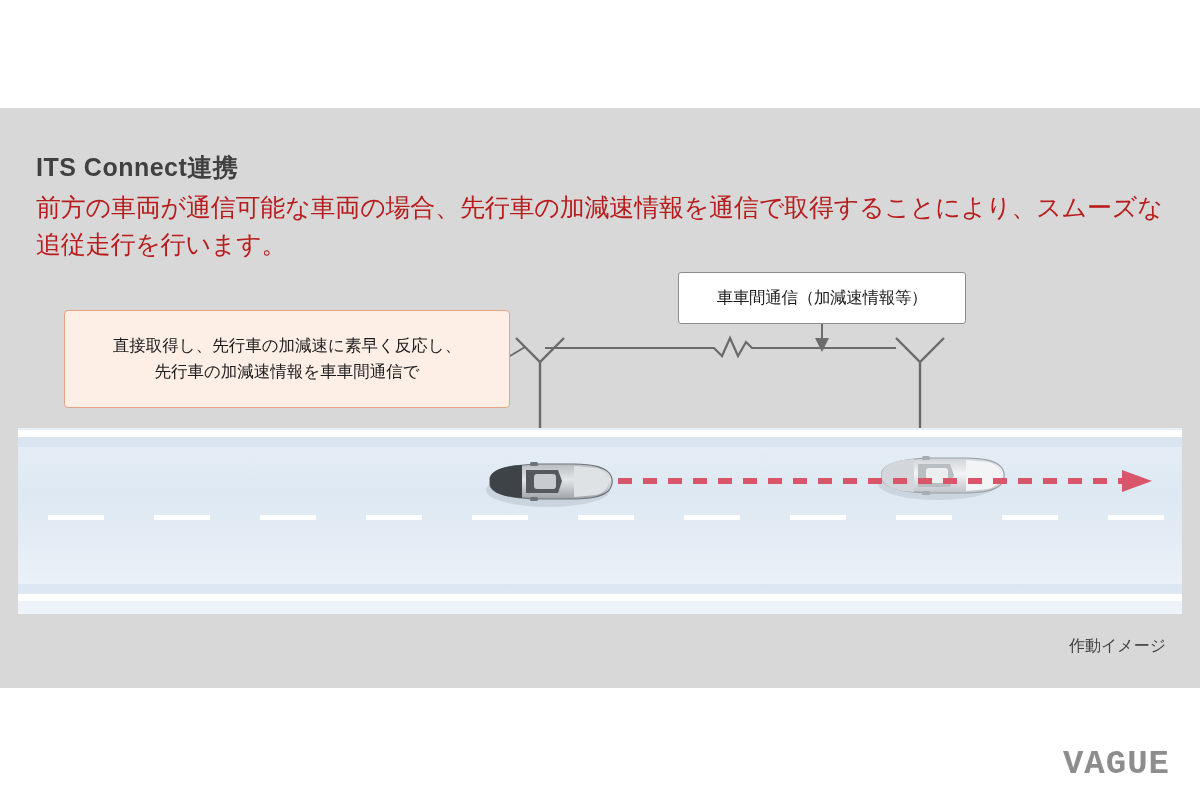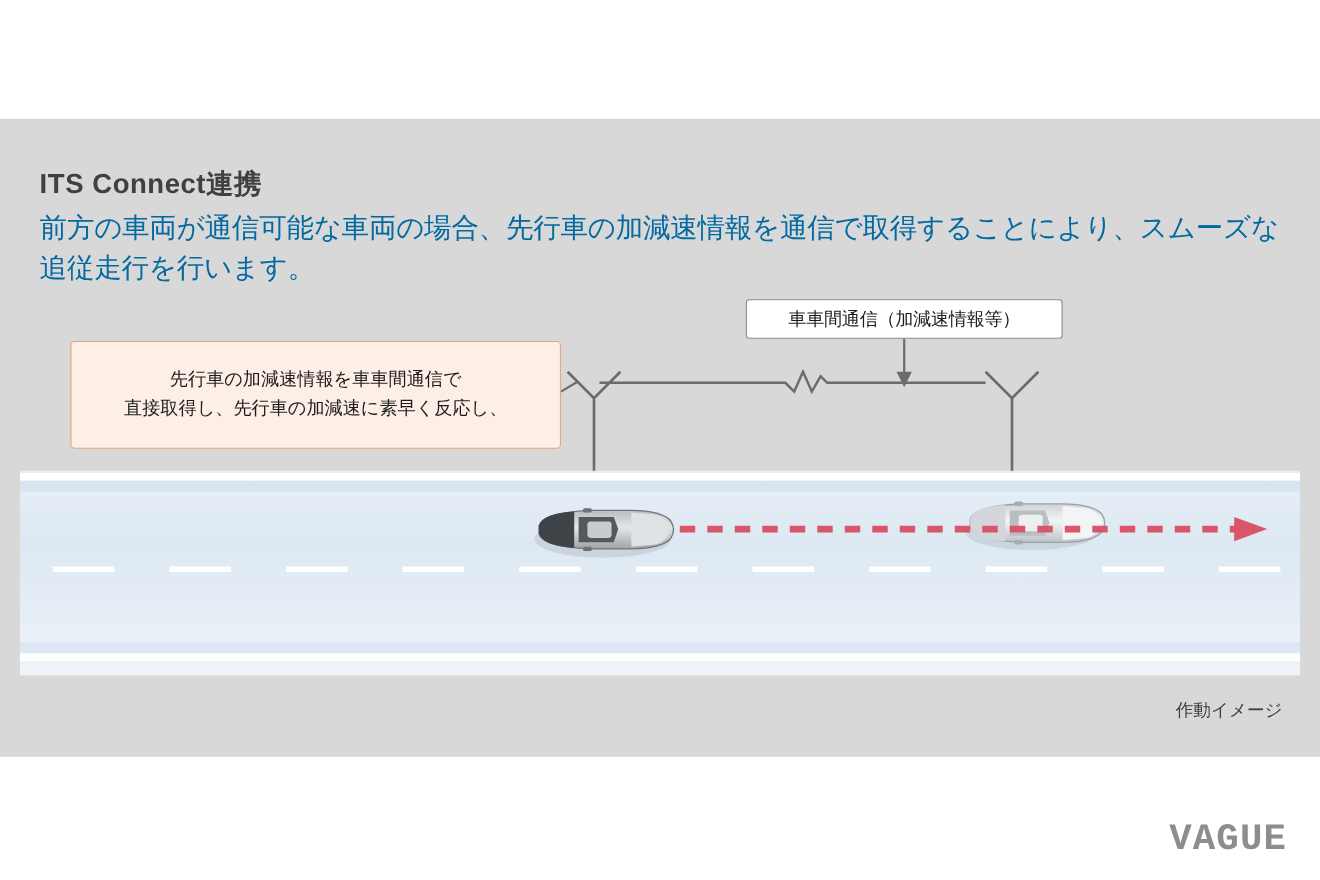--- a/index.html
+++ b/index.html
@@ -35,21 +35,21 @@
   #title {
     font-size: 25px;
     font-weight: bold;
     color: #404040;
     letter-spacing: 0.5px;
     line-height: 1.25;
     margin: 0 0 6px 0;
   }
   #subtitle {
     font-size: 25px;
-    color: #0369a1;
+    color: #b91c1c;
     line-height: 1.45;
     margin: 0;
     letter-spacing: -0.2px;
   }
 
   
   #callout-left {
     position: absolute;
     left: 64px;
     top: 310px;
@@ -70,21 +70,21 @@
     line-height: 1.55;
     padding: 0 8px;
   }
 
   
   #callout-right {
     position: absolute;
     left: 678px;
     top: 272px;
     width: 288px;
-    height: 36px;
+    height: 52px;
     background: #ffffff;
     border: 1px solid #8c8c8c;
     border-radius: 3px;
     box-sizing: border-box;
     display: flex;
     align-items: center;
     justify-content: center;
   }
   #callout-right .txt {
     font-size: 16.5px;
@@ -153,22 +153,22 @@
   <path d="M545 348 L714 348 L722 356 L730 338 L738 356 L746 342 L752 348 L896 348" stroke="#6b6b6b" stroke-width="2.2" fill="none" stroke-linejoin="miter"></path>
 
   <path d="M822 308 L822 340" stroke="#6b6b6b" stroke-width="2" fill="none"></path>
   <path d="M815 338 L822 352 L829 338 Z" fill="#6b6b6b"></path>
 
   <path d="M510 356 L525 347" stroke="#6b6b6b" stroke-width="2" fill="none"></path>
 </svg>
 
 <div id="callout-left">
   <div class="txt">
+    <div>直接取得し、先行車の加減速に素早く反応し、</div>
     <div>先行車の加減速情報を車車間通信で</div>
-    <div>直接取得し、先行車の加減速に素早く反応し、</div>
   </div>
 </div>
 
 <div id="callout-right">
   <div class="txt">車車間通信（加減速情報等）</div>
 </div>
 
 <svg id="road" viewBox="0 0 1164 198" width="1164" height="198">
   <defs>
     <linearGradient id="roadGrad" x1="0" y1="0" x2="0" y2="1">

